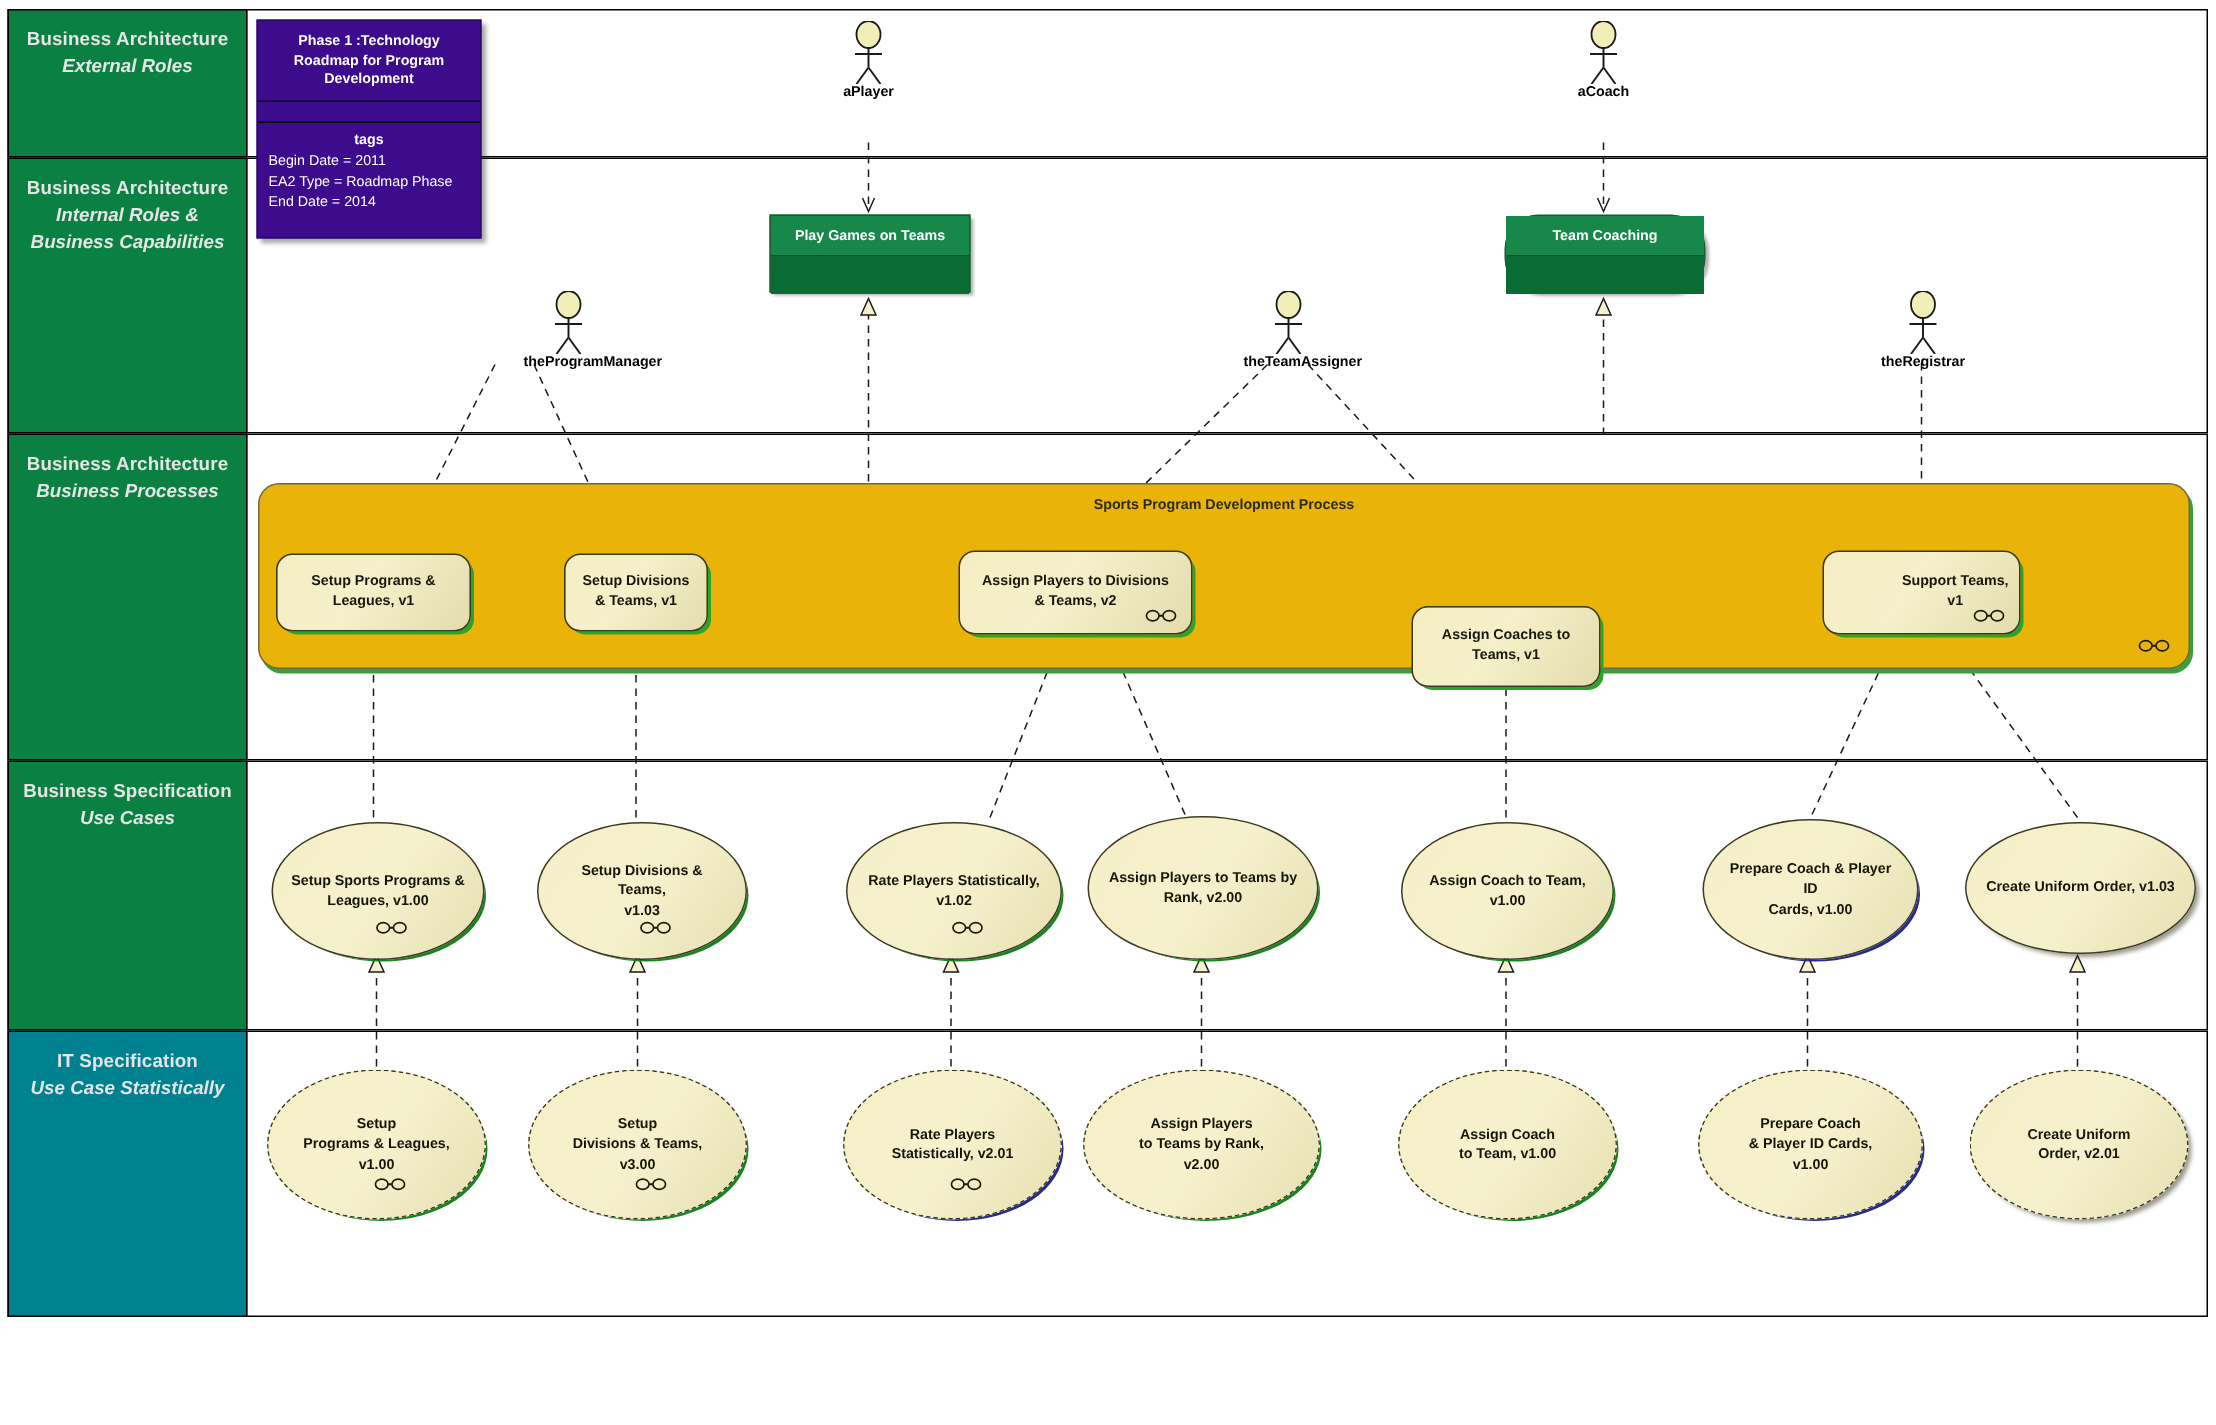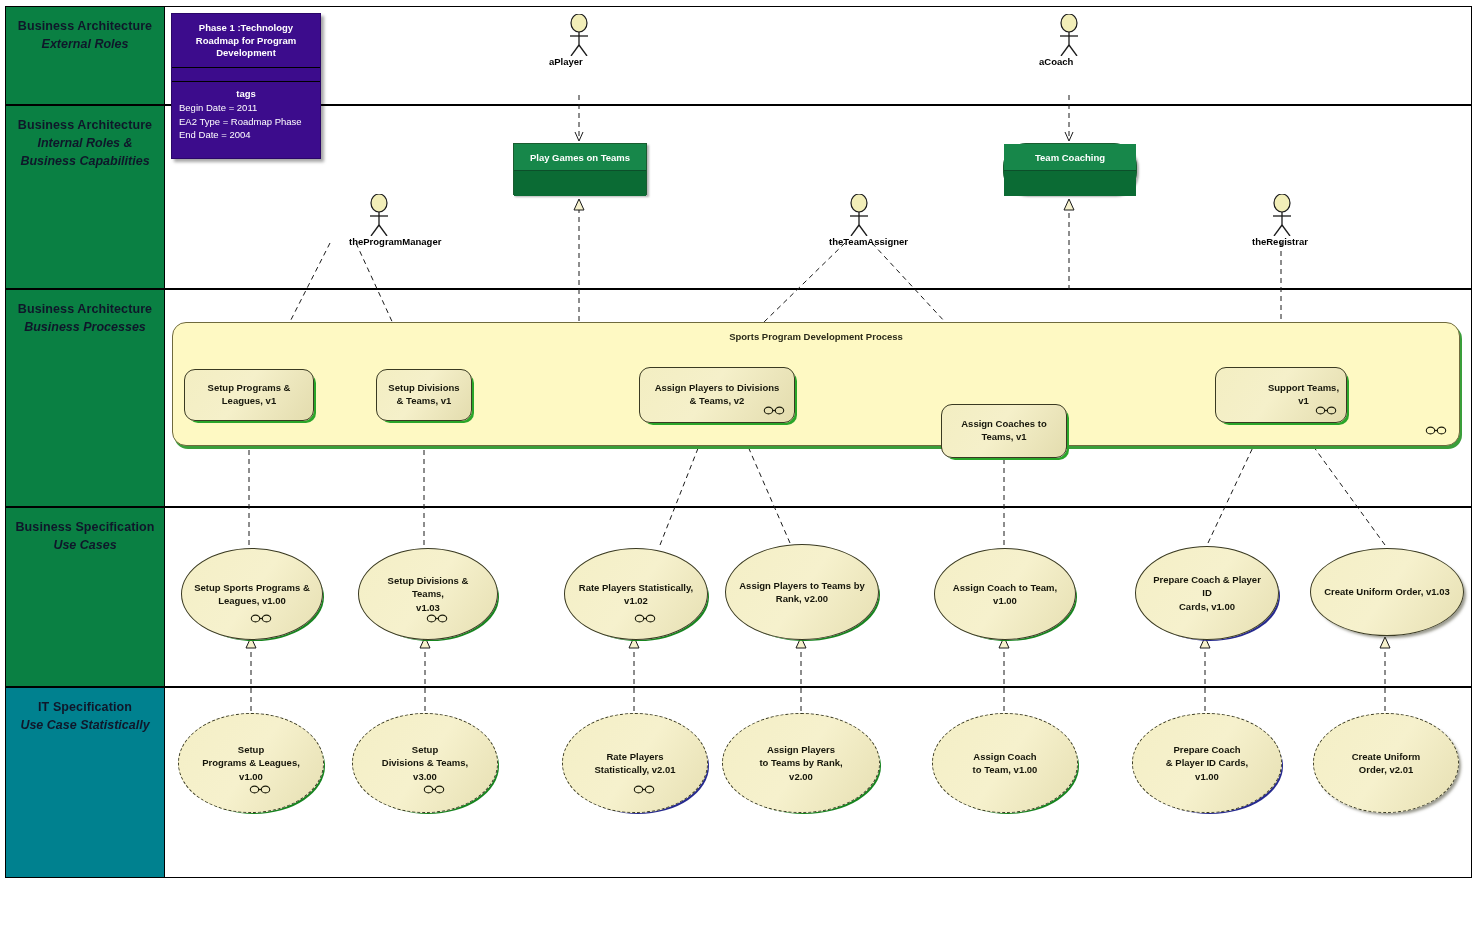--- a/index.html
+++ b/index.html
@@ -3,50 +3,50 @@
 <meta charset="utf-8">
 <style>
   html,body{margin:0;padding:0;background:#ffffff;}
   body{font-family:"Liberation Sans",sans-serif;}
   #canvas{position:relative;width:1477px;height:950px;background:#fff;overflow:hidden;}
 
   
   .lane{position:absolute;border:1px solid #000;box-sizing:border-box;}
   .lane-hdr{position:absolute;box-sizing:border-box;border:1px solid #000;
             display:flex;flex-direction:column;align-items:center;justify-content:flex-start;
-            padding-top:10px;color:#0f172a;text-align:center;}
+            padding-top:10px;color:#e5e5e5;text-align:center;}
   .lane-hdr .t1{font-size:12.5px;font-weight:bold;letter-spacing:.1px;line-height:1.45;}
   .lane-hdr .t2{font-size:12.5px;font-weight:bold;font-style:italic;line-height:1.45;}
   .lane-hdr .t3{font-size:12.5px;font-weight:bold;font-style:italic;line-height:1.45;}
 
   
   #roadmap{position:absolute;box-sizing:border-box;background:#3c0c8c;border:1px solid #2a0668;
            box-shadow:3px 3px 3px rgba(0,0,0,.35);color:#fff;}
   #roadmap .rm-title{padding:8px 6px 7px;text-align:center;font-size:9.5px;font-weight:bold;line-height:1.32;}
   #roadmap .rm-sep{height:1px;background:#000;}
   #roadmap .rm-mid{height:13px;}
   #roadmap .rm-tags{padding:5px 7px 8px;font-size:9.5px;line-height:1.42;}
   #roadmap .rm-tags .tg{text-align:center;font-weight:bold;margin-bottom:1px;}
   #roadmap .rm-tags .tv{text-align:left;white-space:nowrap;}
 
   
-  .actor{position:absolute;width:60px;}
+  .actor{position:absolute;width:60px;text-align:center;}
   .actor svg{display:block;margin:0 auto;}
   .actor .nm{font-size:9.5px;color:#000;white-space:nowrap;margin-top:0px;font-weight:bold;}
 
   
   .cap{position:absolute;box-sizing:border-box;border:1px solid #1a5c30;
        box-shadow:2px 2px 2px rgba(0,0,0,.3);background:#0d7a3c;}
   .cap .cap-t{height:26px;display:flex;align-items:center;justify-content:center;
               background:#17874a;border-bottom:1px solid #0c4f2a;
               color:#ffffff;font-size:9.5px;font-weight:bold;}
   .cap .cap-b{background:#0b6b34;}
 
   
-  #procgrp{position:absolute;box-sizing:border-box;background:#fef9c3;
+  #procgrp{position:absolute;box-sizing:border-box;background:#eab308;
            border:1px solid #6f6a3e;border-radius:14px;
            box-shadow:2px 3px 0 0 #3a9e3a;}
   #procgrp .grp-title{position:absolute;left:0;right:0;top:8px;text-align:center;
            font-size:9.5px;font-weight:bold;color:#2b2b1a;}
 
   
   .proc{position:absolute;box-sizing:border-box;border-radius:11px;
         border:1px solid #3a3a22;
         background:linear-gradient(125deg,#f3eec2 0%,#f5f0ca 45%,#e3dcae 100%);
         box-shadow:3px 3px 0 -1px #2aa52a;
@@ -110,21 +110,21 @@
 
   <div id="roadmap" style="left:171px;top:13px;width:150px;height:146px;">
     <div class="rm-title">Phase 1 :Technology Roadmap for Program Development</div>
     <div class="rm-sep"></div>
     <div class="rm-mid"></div>
     <div class="rm-sep"></div>
     <div class="rm-tags">
       <div class="tg">tags</div>
       <div class="tv">Begin Date = 2011</div>
       <div class="tv">EA2 Type = Roadmap Phase</div>
-      <div class="tv">End Date = 2004</div>
+      <div class="tv">End Date = 2014</div>
     </div>
   </div>
 
   <svg id="wires">
     <defs>
       <marker id="arrOpen" markerWidth="12" markerHeight="12" refX="9" refY="5" orient="auto">
         <path d="M1,1 L10,5 L1,9" fill="none" stroke="#1a1a1a" stroke-width="1"></path>
       </marker>
       <marker id="triHollow" markerWidth="14" markerHeight="14" refX="11" refY="6" orient="auto">
         <path d="M1,1 L12,6 L1,11 Z" fill="#f6f1cd" stroke="#1a1a1a" stroke-width="1"></path>

